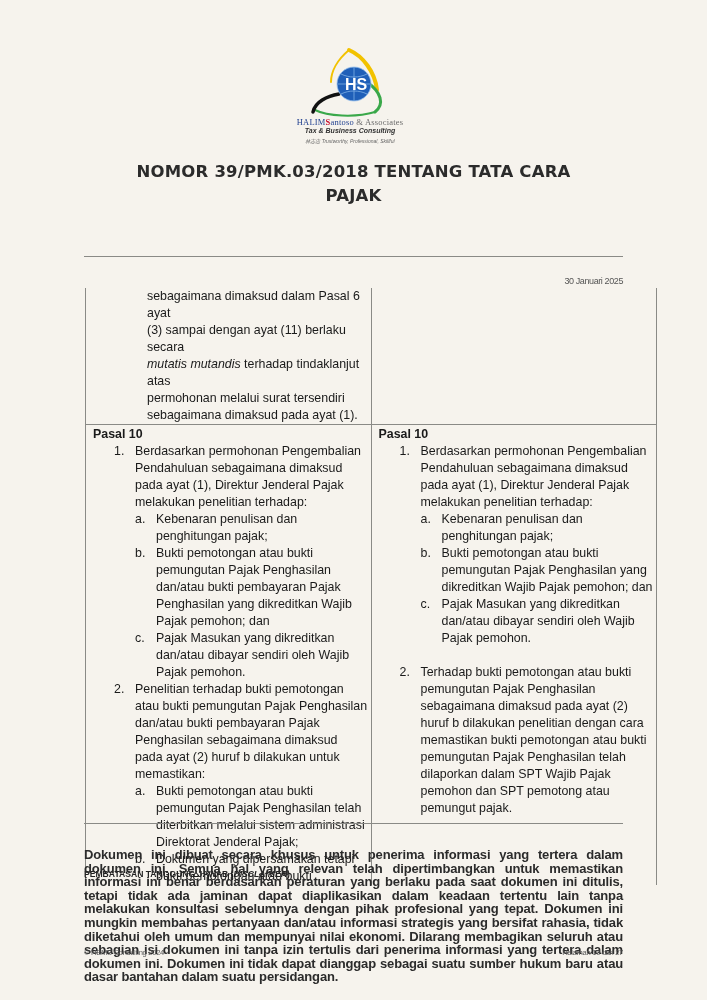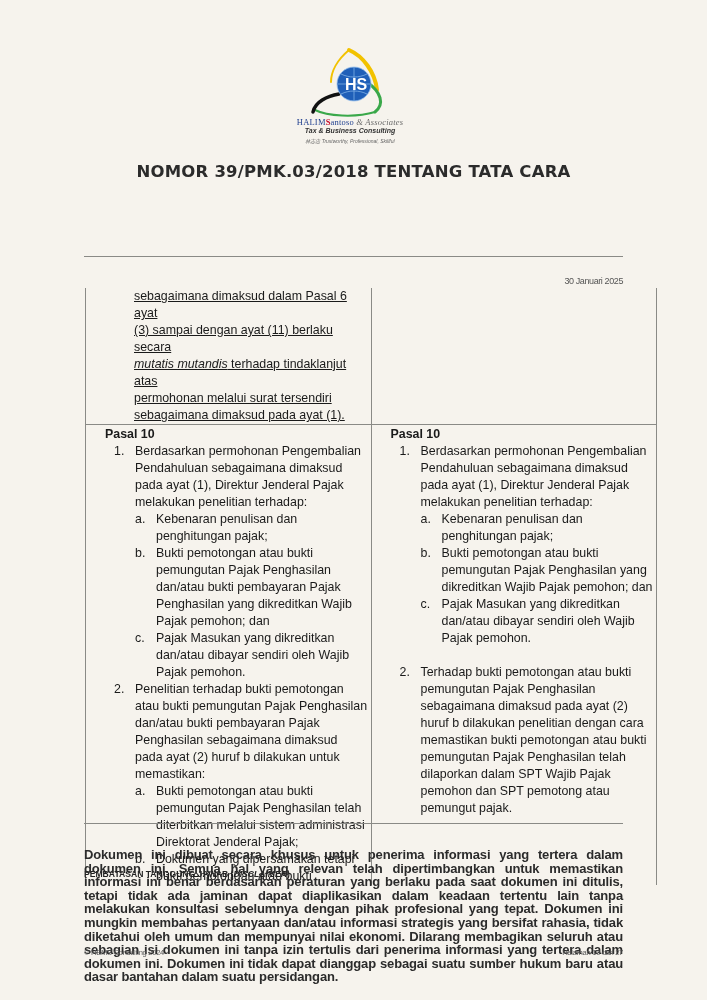--- a/index.html
+++ b/index.html
@@ -8,21 +8,21 @@
     position: relative; overflow: hidden;
     font-family: "Liberation Sans", sans-serif; color: #1a1a1a;
   }
   .logo { position: absolute; left: 285px; top: 46px; width: 130px; height: 104px; }
   .logo svg { position: absolute; left: 20px; top: 0; }
   .logo-name {
     position: absolute; top: 71px; left: 0; width: 130px; text-align: center;
     font-family: "Liberation Serif", serif; font-size: 8.5px; color: #1f3f8f; letter-spacing: 0.2px;
   }
   .logo-name .s { color: #c8102e; font-weight: bold; }
-  .logo-name .amp { color: #6b6b6b; font-style: italic; }
+  .logo-name .amp { color: #6b6b6b; }
   .logo-sub {
     position: absolute; top: 81px; left: 0; width: 130px; text-align: center;
     font-size: 7px; font-style: italic; font-weight: bold; color: #333;
   }
   .logo-tag {
     position: absolute; top: 92px; left: 0; width: 130px; text-align: center;
     font-size: 5px; font-style: italic; color: #666;
   }
   .title {
     position: absolute; left: 84px; top: 160px; width: 539px; text-align: center;
@@ -38,23 +38,23 @@
     position: absolute; left: 85px; top: 288px; width: 572px;
     border-collapse: collapse; font-size: 12.4px; line-height: 17px; color: #1a1a1a;
     font-family: "Liberation Sans", sans-serif;
   }
   table.doc td {
     width: 50%; vertical-align: top; border-left: 1.5px solid #8a8a86; border-right: 1.5px solid #8a8a86;
     padding: 0 2px 0 1px;
   }
   table.doc tr.r1 td { height: 80px; }
   table.doc tr.r2 td { border-top: 1.5px solid #8a8a86; height: 444px; padding-top: 1px; }
-  .cont { padding-left: 47px; text-decoration: underline; }
+  .cont { padding-left: 60px; }
   .cont p { margin: 0; }
-  .pasal { font-weight: bold; padding-left: 18px; }
+  .pasal { font-weight: bold; padding-left: 6px; }
   ol.num { margin: 0; padding: 0; list-style: none; }
   ol.num > li { position: relative; padding-left: 48px; }
   ol.num > li > .n { position: absolute; left: 27px; }
   ol.alpha { margin: 0; padding: 0; list-style: none; }
   ol.alpha > li { position: relative; padding-left: 21px; }
   ol.alpha > li > .n { position: absolute; left: 0; }
   .gap { height: 17px; }
   .disc-rule { top: 823px; }
   .disc-title {
     position: absolute; left: 84px; top: 869px; font-size: 8.6px; font-weight: bold; color: #222;
@@ -81,20 +81,21 @@
     <path d="M33 38 H65 M49 21 V55 M36 28 C44 32 54 32 62 28 M36 48 C44 44 54 44 62 48" stroke="#7fb0e6" stroke-width="0.8" fill="none"></path>
     <text x="40" y="44" font-family="Liberation Sans, sans-serif" font-weight="bold" font-size="16" fill="#ffffff">HS</text>
   </svg>
   <div class="logo-name"><span>HALIM</span><span class="s">S</span><span>antoso</span><span class="amp"> &amp; Associates</span></div>
   <div class="logo-sub">Tax &amp; Business Consulting</div>
   <div class="logo-tag">林志忠 Trustworthy, Professional, Skillful</div>
 </div>
 
 <div class="title">
   <div>NOMOR 39/PMK.03/2018 TENTANG TATA CARA</div>
+  <div>PAJAK</div>
 </div>
 <div class="rule" style="top:256px;"></div>
 <div class="date">30 Januari 2025</div>
 
 <table class="doc">
   <tbody>
       <tr class="r1">
     <td>
       <div class="cont">
         <p>sebagaimana dimaksud dalam Pasal 6 ayat</p>

